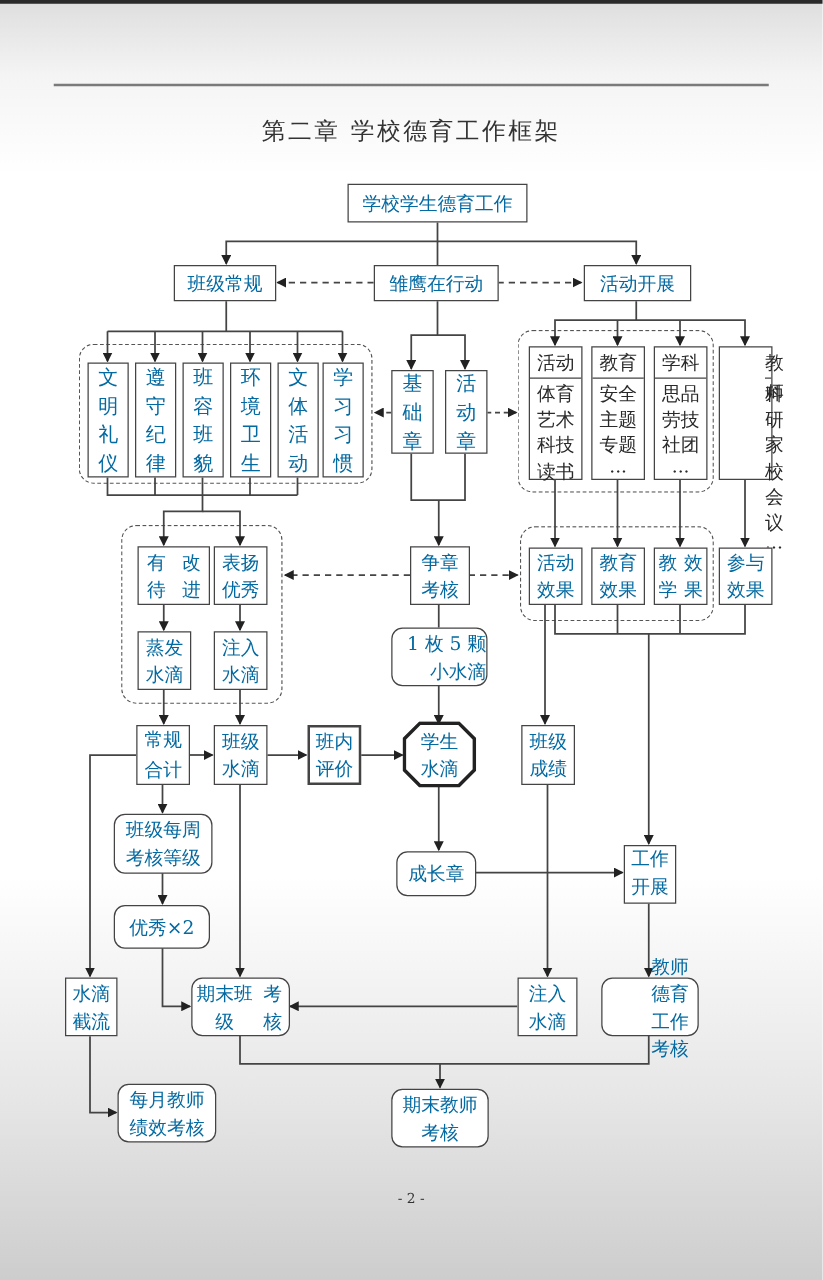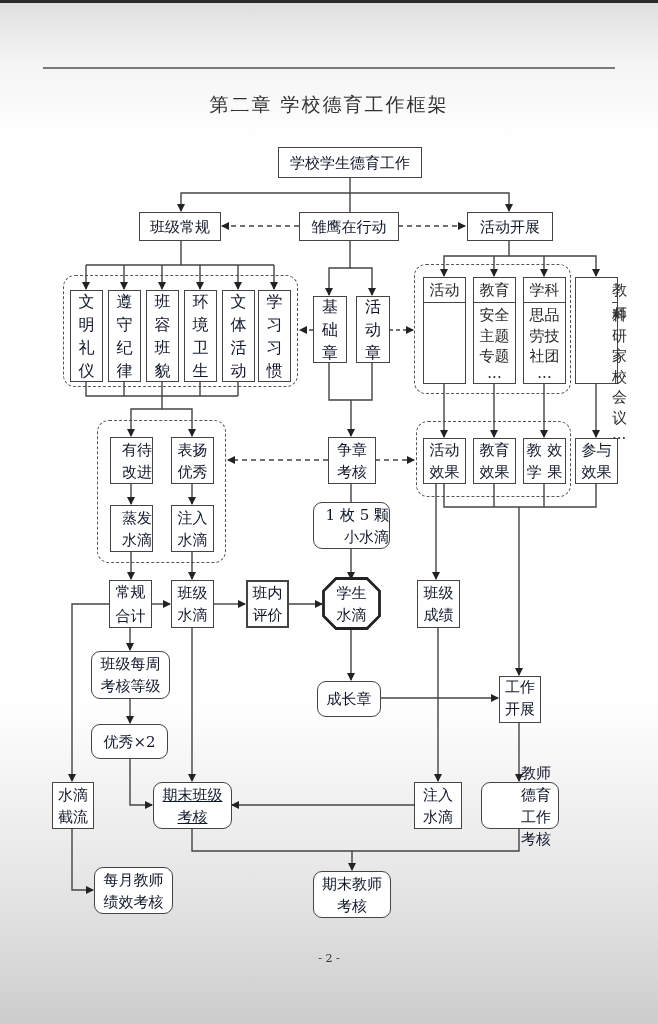--- a/index.html
+++ b/index.html
@@ -13,21 +13,21 @@
   .rule { position: absolute; left: 43px; top: 67px; width: 572px; height: 2px; background: #7a7a7a; }
   .title {
     position: absolute; left: 0; width: 658px; top: 92px; text-align: center;
     font-size: 19px; letter-spacing: 2px; color: #333;
     font-family: "DejaVu Sans", "Liberation Sans", sans-serif; font-weight: normal;
   }
   svg.lines { position: absolute; left: 0; top: 0; }
   .node {
     position: absolute; box-sizing: border-box; border: 1.6px solid #444; background: #fff;
     display: flex; align-items: center; justify-content: center; text-align: center;
-    font-size: 15px; line-height: 22px; color: #0f172a;
+    font-size: 15px; line-height: 22px; color: #0369a1;
   }
   .node.round { border-radius: 9px; }
   .node.v { writing-mode: horizontal-tb; flex-direction: column; line-height: 23px; font-size: 16px; }
   .node.v span { display: block; }
   .split {
     position: absolute; box-sizing: border-box; border: 1.6px solid #444; background: #fff;
     font-size: 15px; color: #2a2a2a; text-align: center;
   }
   .split .hd { height: 24px; line-height: 24px; border-bottom: 1.6px solid #444; }
   .split .bd { padding-top: 2px; line-height: 20.5px; }
@@ -194,20 +194,26 @@
     <span>章</span>
 </div>
 <div class="node v" style="left:356px;top:296px;width:34px;height:67px;">
   <span>活</span>
     <span>动</span>
     <span>章</span>
 </div>
 
 <div class="split" style="left:423px;top:277px;width:43px;height:107px;">
   <div class="hd">活动</div>
+  <div class="bd">
+    <div>体育</div>
+    <div>艺术</div>
+    <div>科技</div>
+    <div>读书</div>
+  </div>
 </div>
 <div class="split" style="left:473px;top:277px;width:43px;height:107px;">
   <div class="hd">教育</div>
   <div class="bd">
     <div>安全</div>
     <div>主题</div>
     <div>专题</div>
     <div>···</div>
   </div>
 </div>
@@ -223,29 +229,29 @@
 <div class="split" style="left:575px;top:277px;width:43px;height:107px;padding-left:36px;">
   <div class="hd">教师</div>
   <div class="bd">
     <div>科研</div>
     <div>家校</div>
     <div>会议</div>
     <div>···</div>
   </div>
 </div>
 
-<div class="node" style="left:110px;top:437px;width:43px;height:47px;flex-direction:column;align-items:flex-end;">
+<div class="node" style="left:110px;top:437px;width:58px;height:47px;flex-direction:row;">
   <span>有待</span>
     <span>改进</span>
 </div>
 <div class="node" style="left:171px;top:437px;width:43px;height:47px;flex-direction:column;">
   <span>表扬</span>
     <span>优秀</span>
 </div>
-<div class="node" style="left:110px;top:505px;width:43px;height:47px;flex-direction:column;align-items:flex-end;">
+<div class="node" style="left:110px;top:505px;width:43px;height:47px;flex-direction:column;">
   <span>蒸发</span>
     <span>水滴</span>
 </div>
 <div class="node" style="left:171px;top:505px;width:43px;height:47px;flex-direction:column;">
   <span>注入</span>
     <span>水滴</span>
 </div>
 
 <div class="node" style="left:328px;top:437px;width:48px;height:47px;flex-direction:column;justify-content:flex-end;">
   <span>争章</span>
@@ -310,21 +316,21 @@
 </div>
 <div class="node" style="left:499px;top:676px;width:42px;height:47px;flex-direction:column;font-family:Liberation Mono, monospace;">
   <span>工作</span>
     <span>开展</span>
 </div>
 
 <div class="node" style="left:52px;top:782px;width:42px;height:47px;flex-direction:column;">
   <span>水滴</span>
     <span>截流</span>
 </div>
-<div class="node round" style="left:153px;top:782px;width:79px;height:47px;flex-direction:column;text-decoration:underline;">
+<div class="node round" style="left:153px;top:782px;width:79px;height:47px;flex-direction:row;">
   <span>期末班级</span>
     <span>考核</span>
 </div>
 <div class="node" style="left:414px;top:782px;width:48px;height:47px;flex-direction:column;">
   <span>注入</span>
     <span>水滴</span>
 </div>
 <div class="node round" style="left:481px;top:782px;width:78px;height:47px;flex-direction:column;padding-left:32px;">
   <span>教师德育</span>
     <span>工作考核</span>

